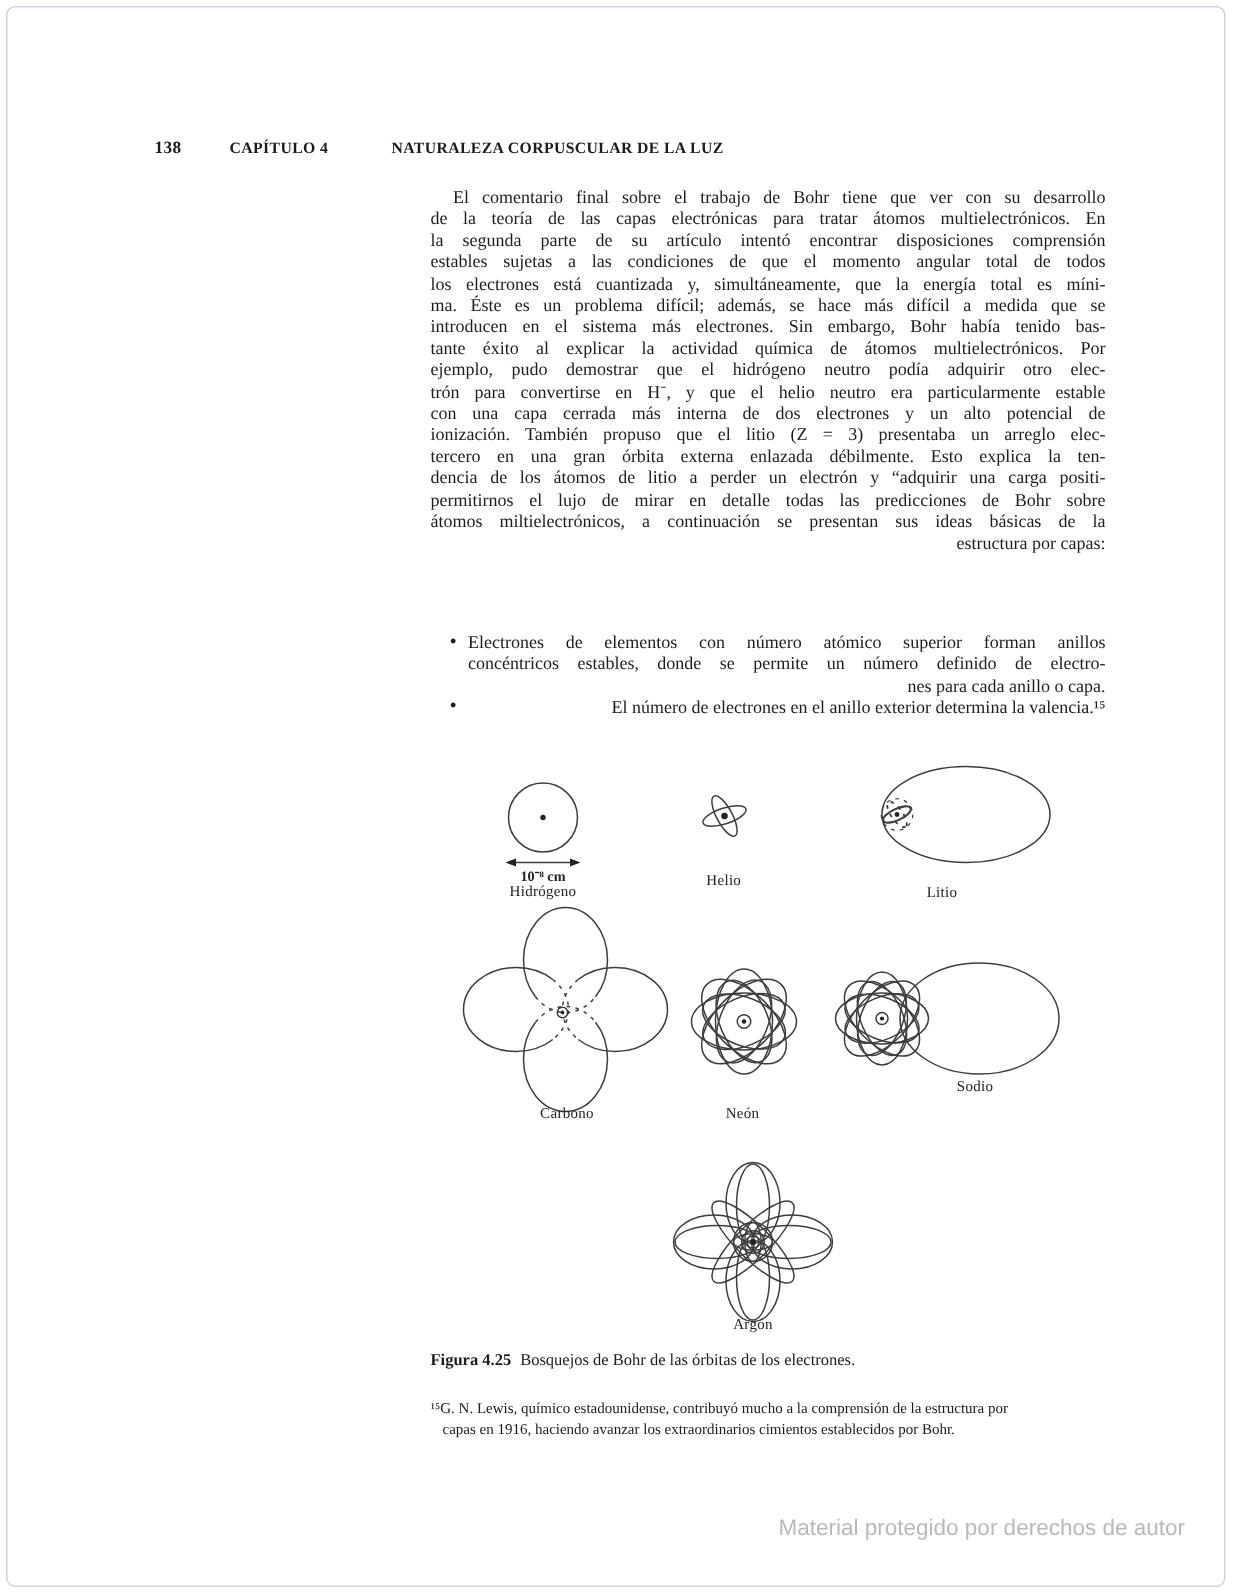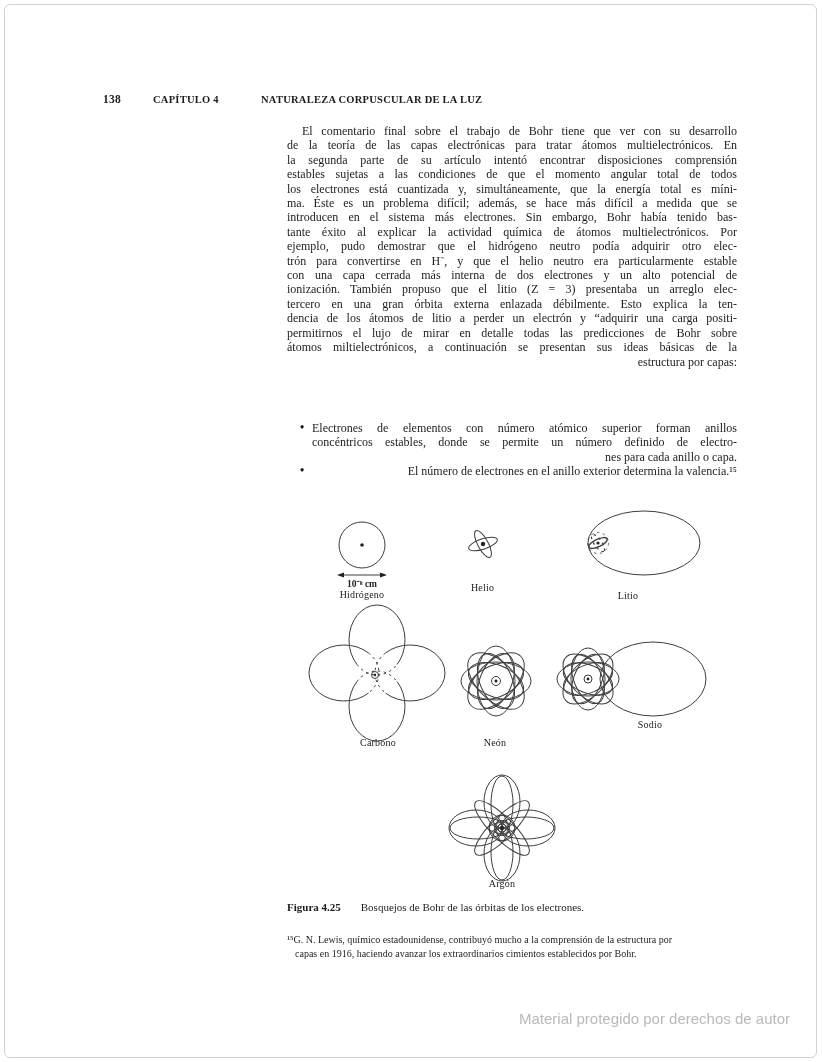--- a/index.html
+++ b/index.html
@@ -34,21 +34,21 @@
   .sk .fill{fill:#222;stroke:none;}
   .sk .dash{stroke-dasharray:2.5 3.5;}
   .sk .thin{stroke-width:.8;}
   .figlabel{
     position:absolute;font-weight:400;font-size:10px;text-align:center;
     letter-spacing:.2px;color:#222;
   }
   .scalelabel{position:absolute;font-weight:700;font-size:9.5px;text-align:center;color:#222;}
   
   .caption{position:absolute;left:287px;top:901px;width:460px;font-size:11px;}
-  .caption .cl{font-weight:700;margin-right:20px;}
+  .caption .cl{font-weight:700;margin-right:6px;}
   
   .footnote{position:absolute;left:287px;top:933px;width:458px;font-size:10px;line-height:13.5px;}
   .footnote .fl2{padding-left:8px;}
   
   .watermark{
     position:absolute;top:1010px;right:32px;
     font-family:"Liberation Sans", sans-serif;font-size:15px;color:#b9b9b9;
   }
 </style>
 </head>

